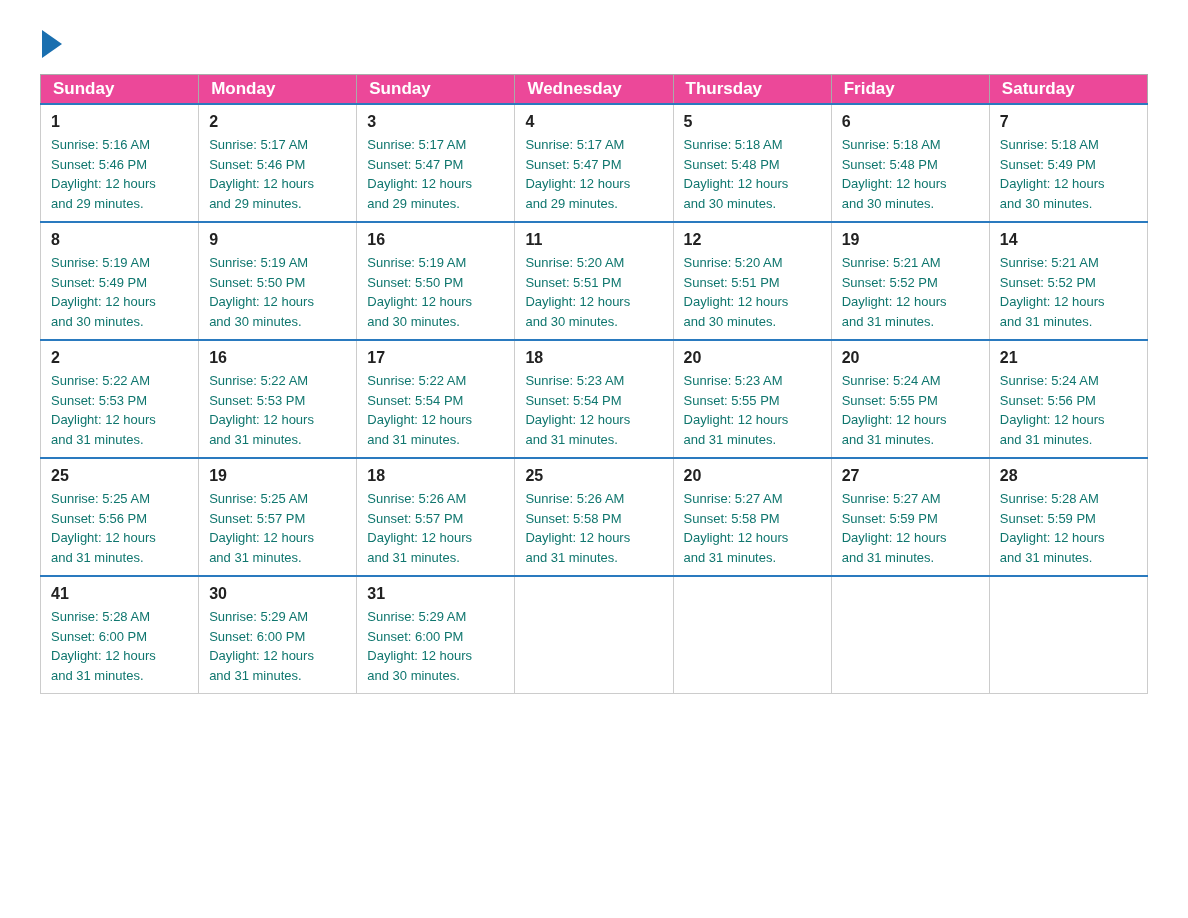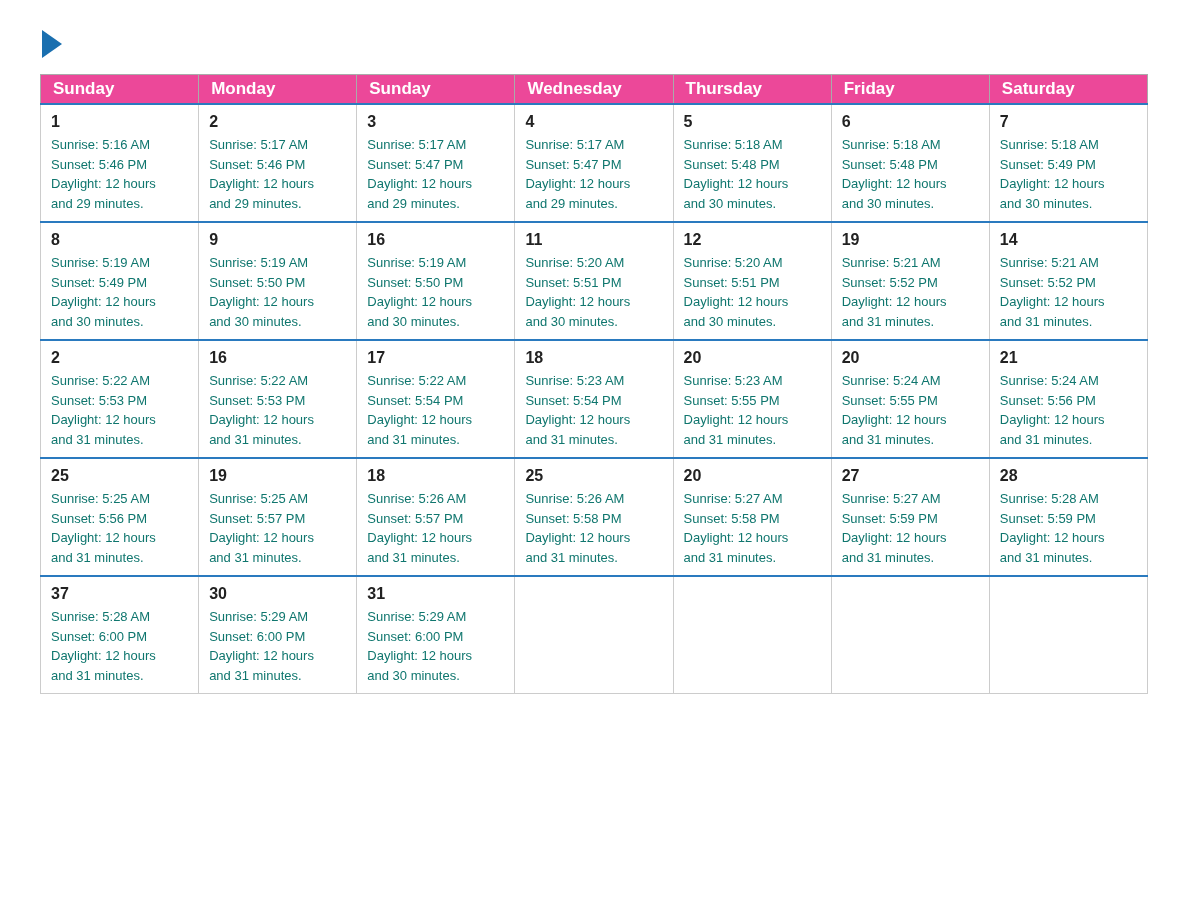--- a/index.html
+++ b/index.html
@@ -249,21 +249,21 @@
           <span class="day-number">27</span>
           <div class="day-info">Sunrise: 5:27 AM<br>Sunset: 5:59 PM<br>Daylight: 12 hours<br>and 31 minutes.</div>
         </td>
         <td>
           <span class="day-number">28</span>
           <div class="day-info">Sunrise: 5:28 AM<br>Sunset: 5:59 PM<br>Daylight: 12 hours<br>and 31 minutes.</div>
         </td>
       </tr>
       <tr>
         <td>
-          <span class="day-number">37</span>
+          <span class="day-number">41</span>
           <div class="day-info">Sunrise: 5:28 AM<br>Sunset: 6:00 PM<br>Daylight: 12 hours<br>and 31 minutes.</div>
         </td>
         <td>
           <span class="day-number">30</span>
           <div class="day-info">Sunrise: 5:29 AM<br>Sunset: 6:00 PM<br>Daylight: 12 hours<br>and 31 minutes.</div>
         </td>
         <td>
           <span class="day-number">31</span>
           <div class="day-info">Sunrise: 5:29 AM<br>Sunset: 6:00 PM<br>Daylight: 12 hours<br>and 30 minutes.</div>
         </td>

